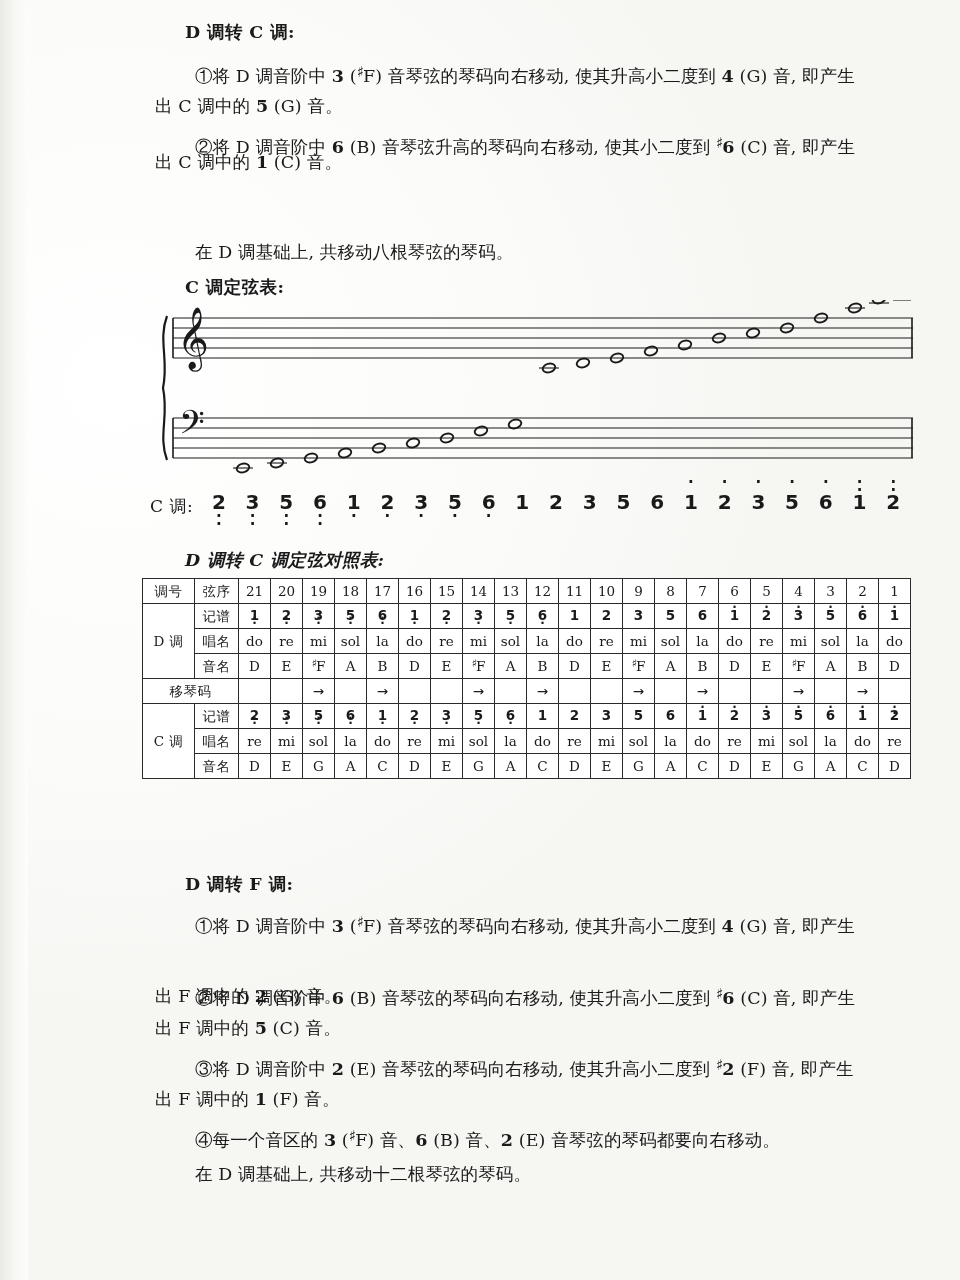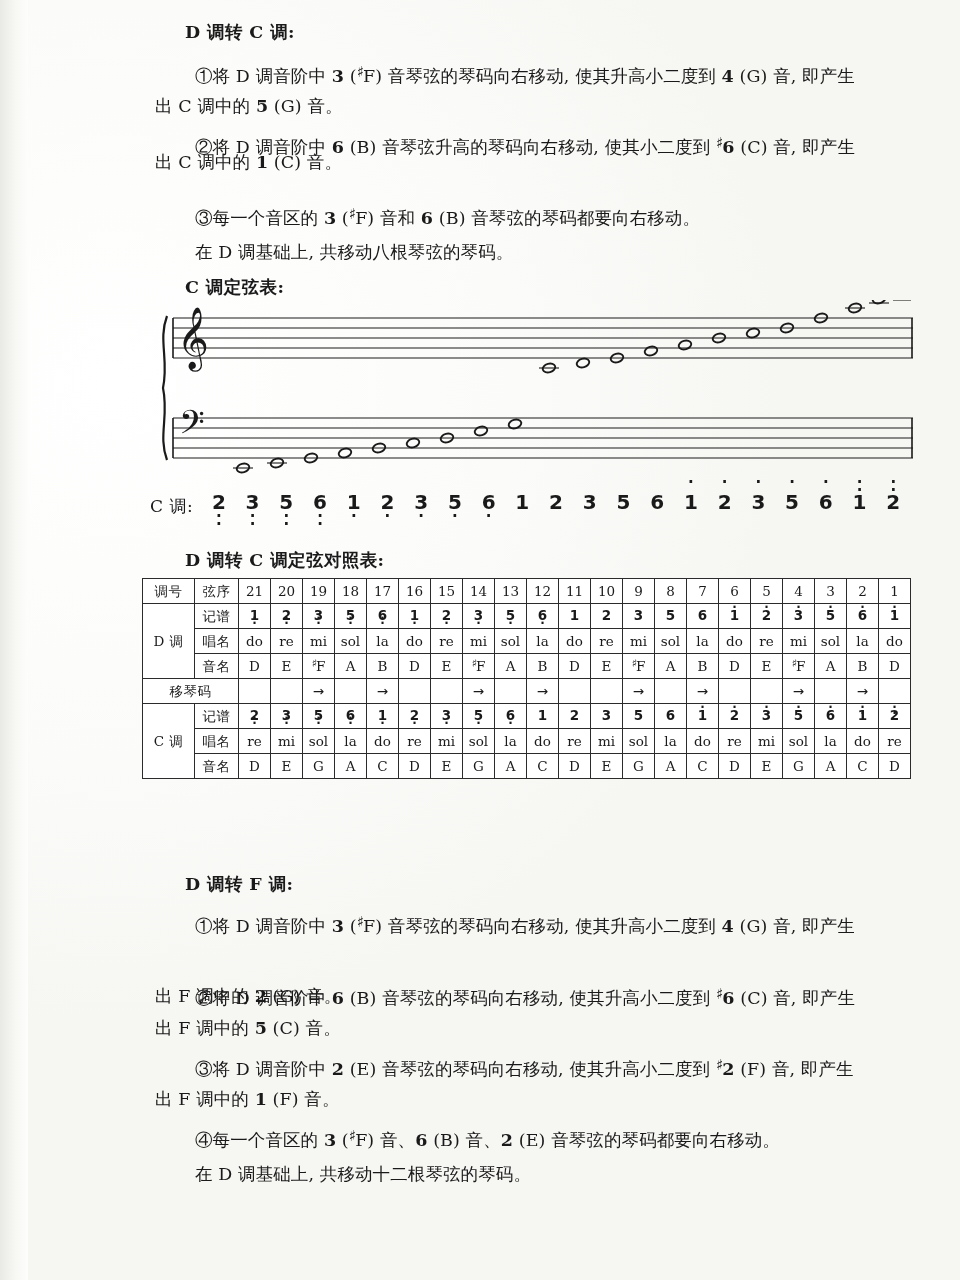--- a/index.html
+++ b/index.html
@@ -197,25 +197,20 @@
 
   <div class="para" style="left:195px; top:131px;">
     <span>②将 D 调音阶中 </span><span class="b">6</span>
     <span> (B) 音琴弦升高的琴码向右移动, 使其小二度到 </span><span class="sharp">♯</span><span class="b">6</span>
     <span> (C) 音, 即产生</span>
   </div>
   <div class="para" style="left:155px; top:148px;">
     <span>出 C 调中的 </span><span class="b">1</span><span> (C) 音。</span>
   </div>
 
-  <div class="para" style="left:195px; top:202px;">
-    <span>③每一个音区的 </span><span class="b">3</span>
-    <span> (</span><span class="sharp">♯</span><span>F) 音和 </span><span class="b">6</span>
-    <span> (B) 音琴弦的琴码都要向右移动。</span>
-  </div>
   <div class="para" style="left:195px; top:238px;">
     <span>在 D 调基础上, 共移动八根琴弦的琴码。</span>
   </div>
 
   <div class="hd" style="left:185px; top:275px;">C 调定弦表:</div>
 
   <div class="staff-wrap">
     <svg class="staff-svg" width="760" height="180" viewBox="0 0 760 180" xmlns="http://www.w3.org/2000/svg">
       <g stroke="#1a1a1a" stroke-width="1.1" fill="none">
         <line x1="18" y1="18" x2="758" y2="18"></line>
@@ -357,21 +352,21 @@
             <span>·</span>
             <span>·</span>
           </span></div>
         <div class="jp"><span>2</span><span class="dots above">
             <span>·</span>
             <span>·</span>
           </span></div>
       </div>
   </div>
 
-  <div class="hd" style="left:185px; top:548px;">D 调转 C 调定弦对照表:</div>
+  <div class="hd" style="left:185px; top:548px;font-style:italic;">D 调转 C 调定弦对照表:</div>
 
   <div class="tbl-wrap">
     <table class="cmp">
       <colgroup>
         <col style="width:52px">
           <col style="width:44px">
         <col span="21" style="width:32px">
       </colgroup>
       <tbody id="cmp-body">
           <tr>

